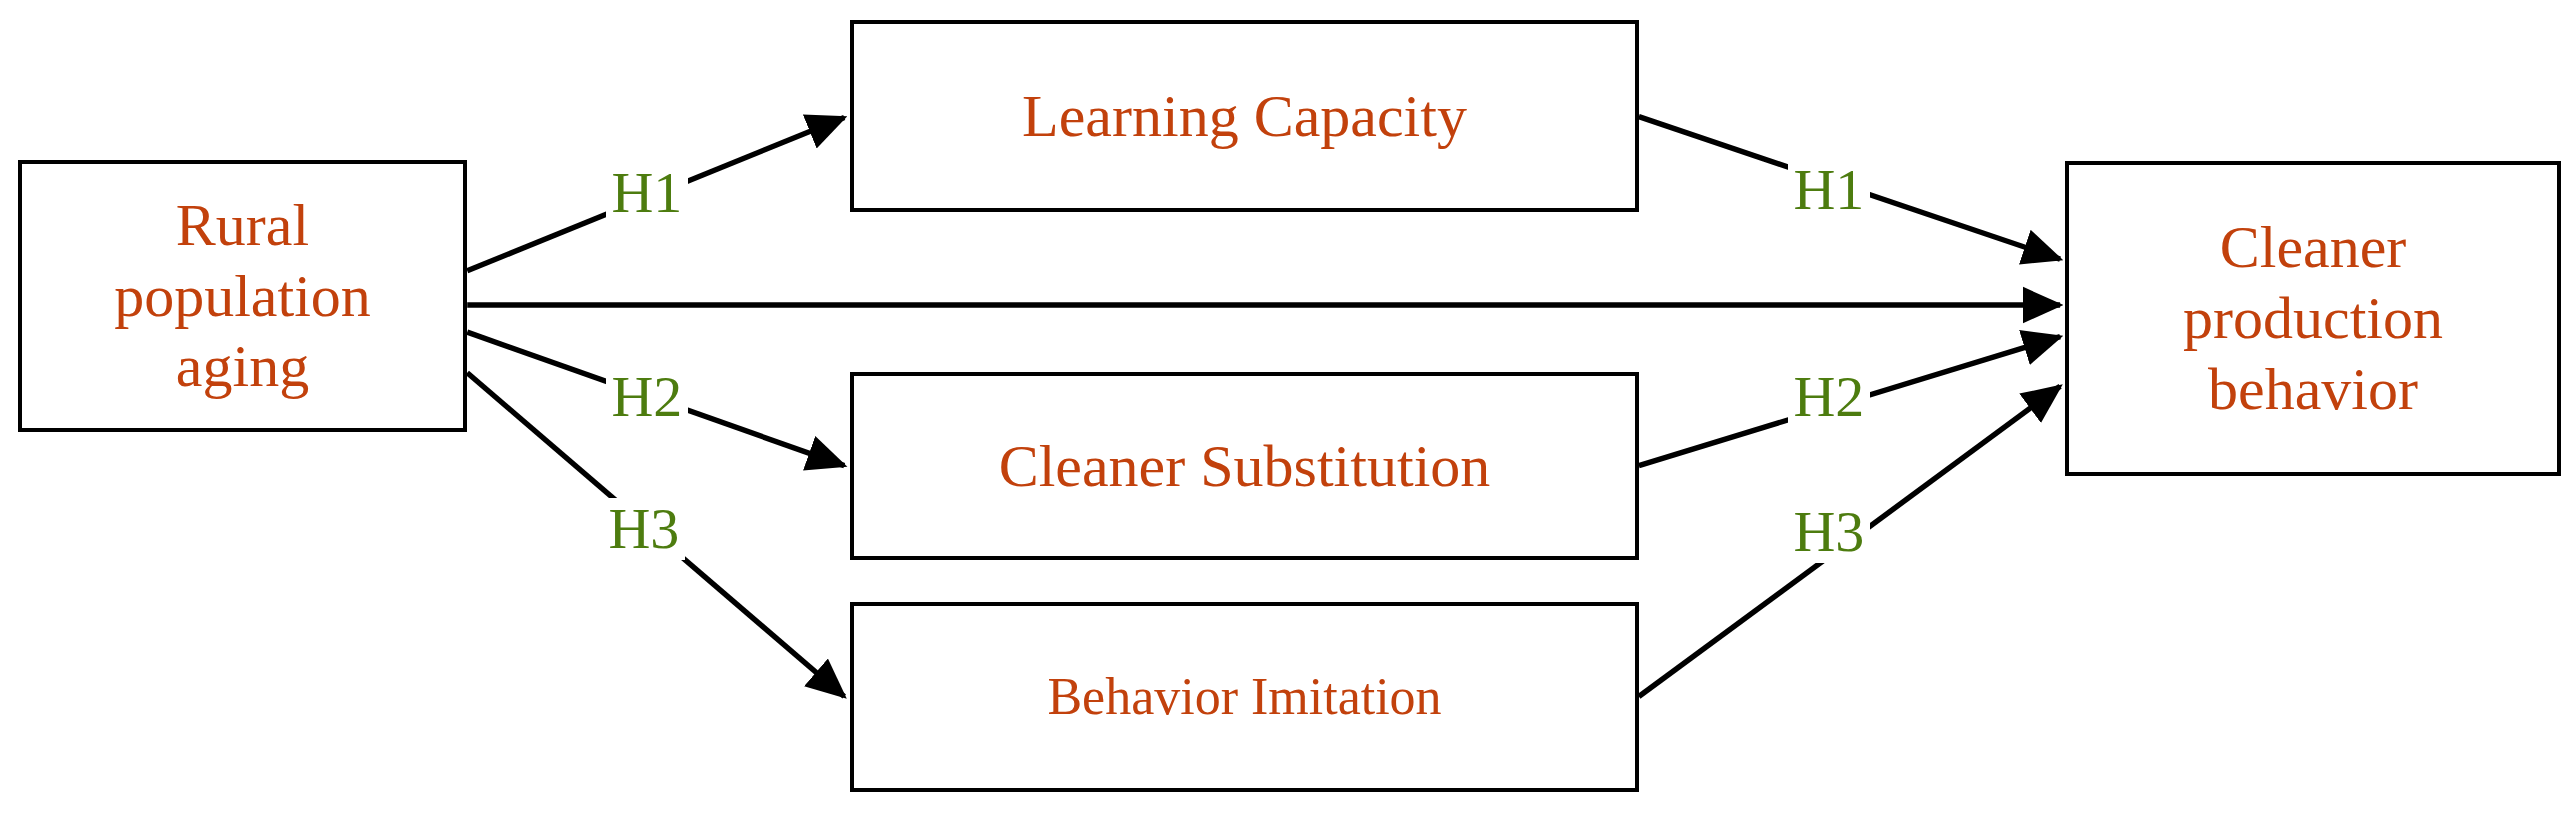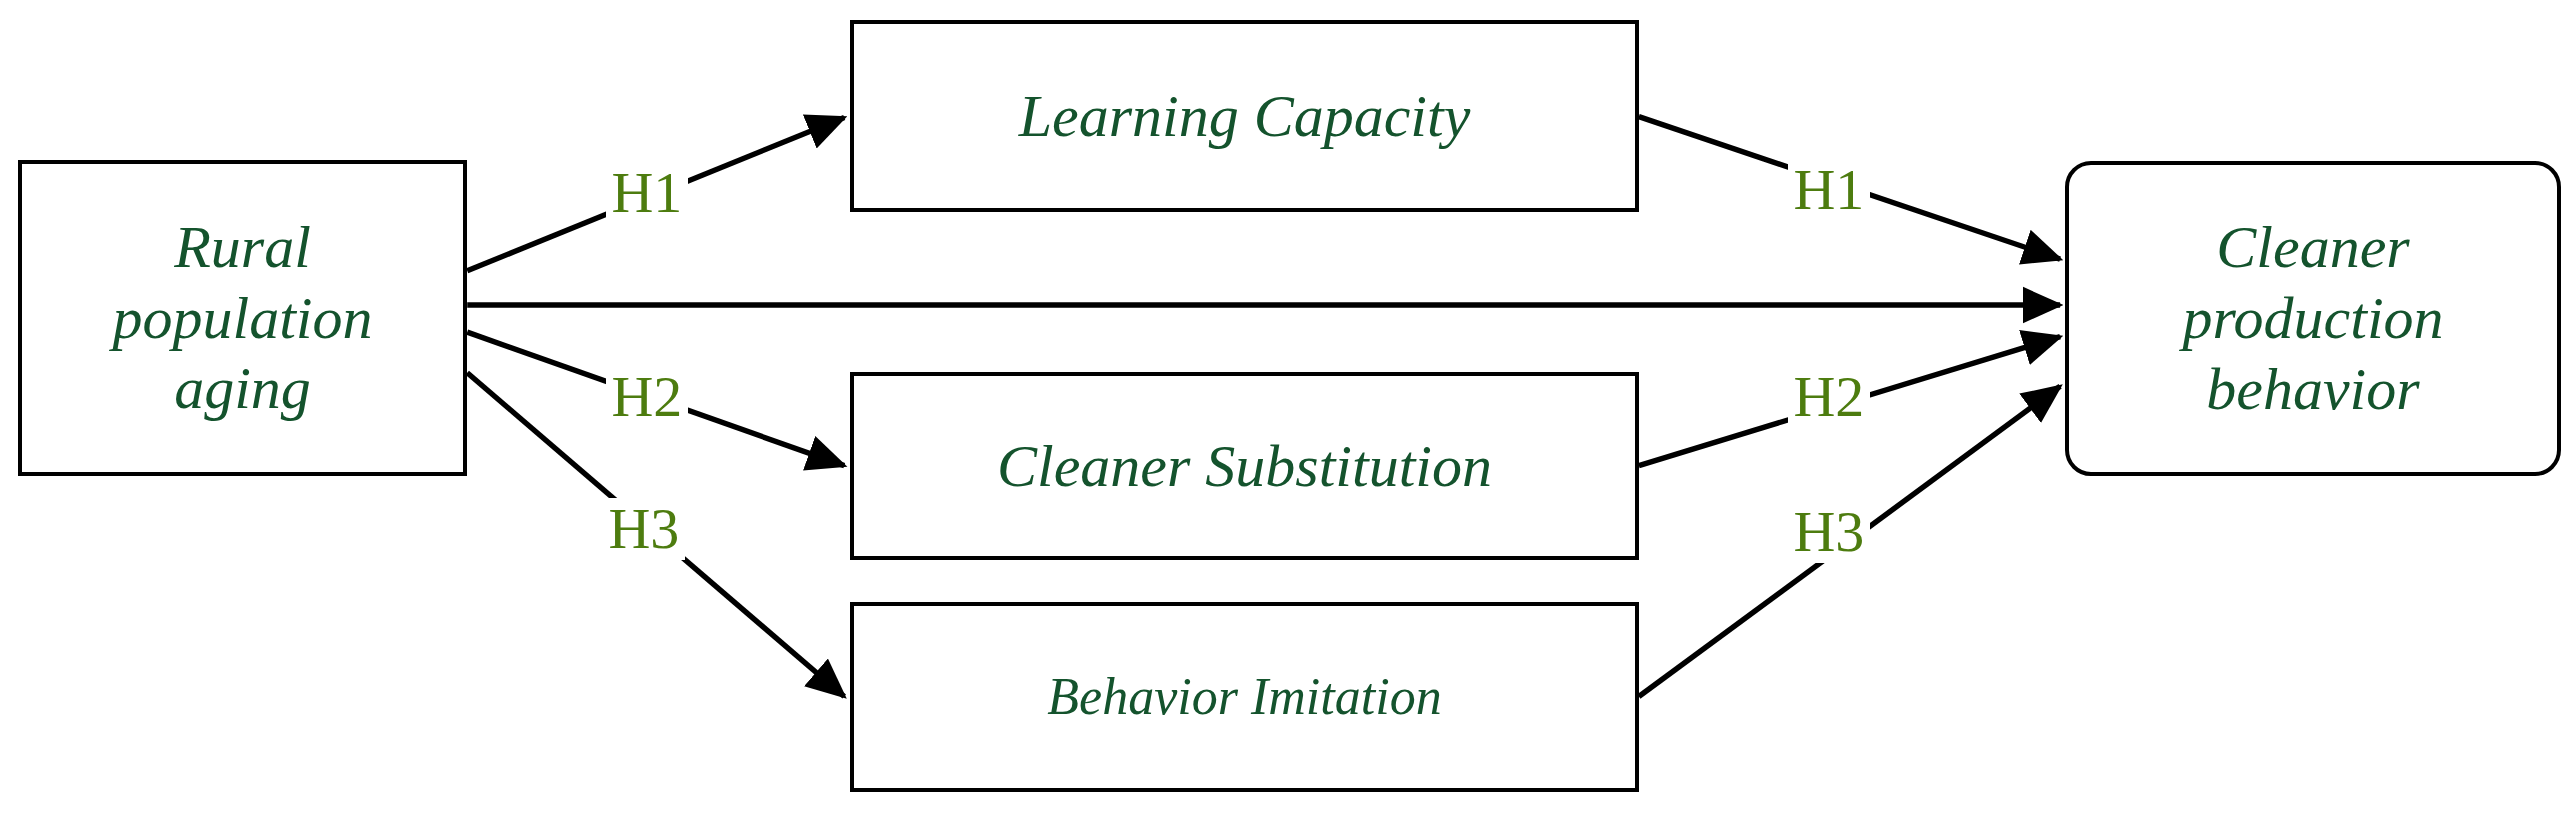--- a/index.html
+++ b/index.html
@@ -25,55 +25,53 @@
   }
   .node-box {
     position: absolute;
     box-sizing: border-box;
     border: 4.5px solid #000000;
     background: #ffffff;
     display: flex;
     align-items: center;
     justify-content: center;
     text-align: center;
-    color: #14532d;
+    color: #c2410c;
     line-height: 1.18;
     z-index: 3;
-    font-style: italic;
   }
   .node-label {
     display: block;
     width: 100%;
     padding: 0 12.6px;
     box-sizing: border-box;
     white-space: pre-line;
   }
   
   #node-rural-population-aging {
-    left: 18px;  top: 160px;  width: 449px;  height: 316px;
+    left: 18px;  top: 160px;  width: 449px;  height: 272px;
     font-size: 60px;
   }
   
   #node-learning-capacity {
     left: 850px; top: 20px;  width: 789px; height: 192px;
     font-size: 60px;
   }
   #node-factor-substitution {
     left: 850px; top: 372px; width: 789px; height: 188px;
     font-size: 60px;
   }
   #node-behavior-imitation {
     left: 850px; top: 602px; width: 789px; height: 190px;
     font-size: 52px;
   }
   
   #node-cleaner-production-behavior {
     left: 2065px; top: 161px; width: 496px; height: 315px;
     font-size: 60px;
-    border-radius: 26px;
   }
   
   .path-label {
     position: absolute;
     color: #4d7c0f;
     font-size: 58px;
     line-height: 1;
     z-index: 4;
     background: #ffffff;
     padding: 1.8px 5.4px;

